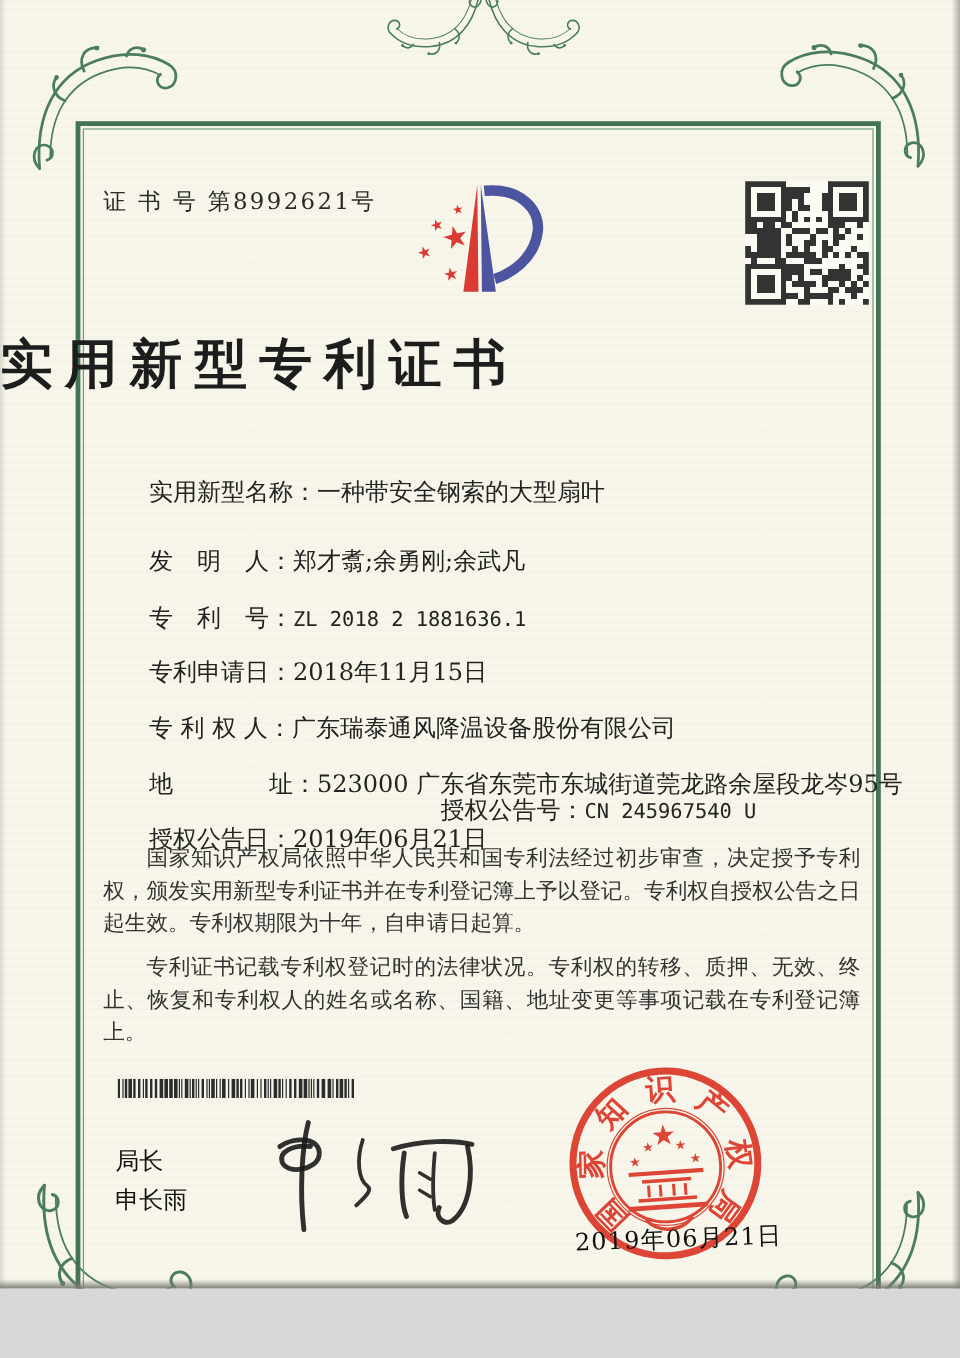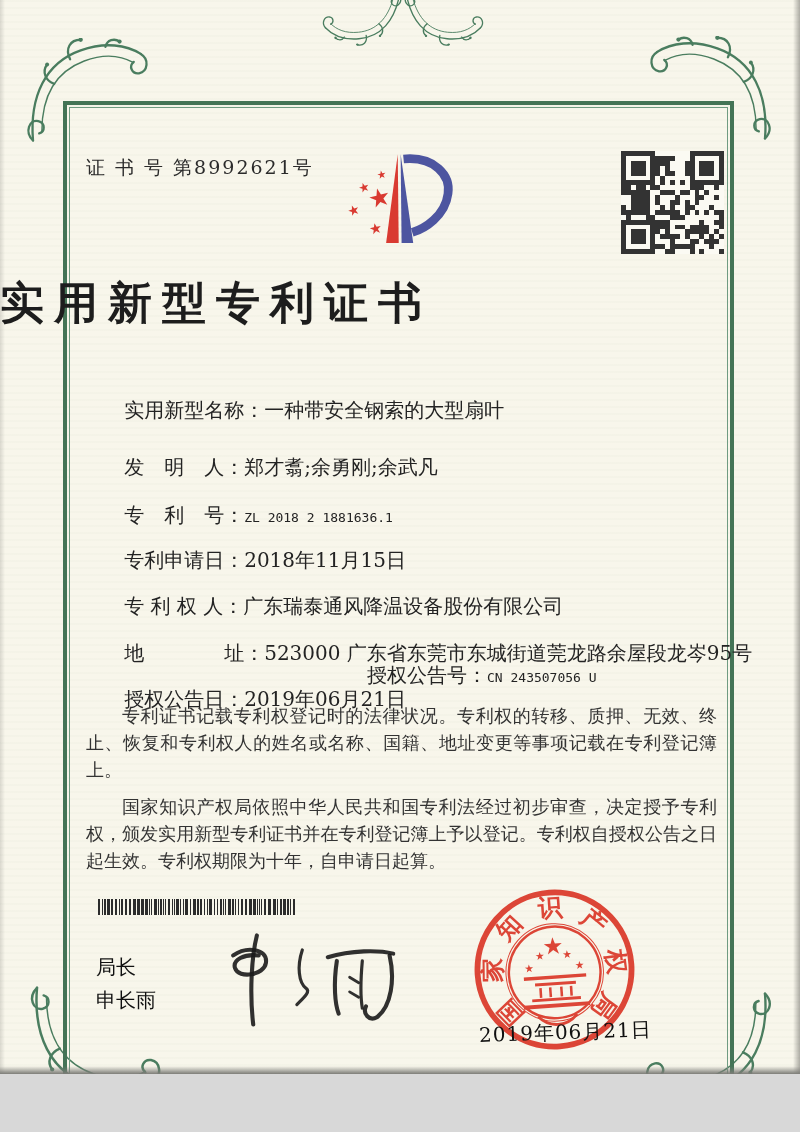--- a/index.html
+++ b/index.html
@@ -27,21 +27,21 @@
   .c-t2{left:406px;top:-16px;width:76px;height:62px;transform:rotate(165deg) scaleX(-1);}
   
   .cert-no{left:86px;top:155px;font-size:19px;letter-spacing:2px;color:#2a2a2a;}
   .logo{left:332px;top:146px;width:145px;height:112px;}
   .qr{left:621px;top:151px;width:103px;height:103px;background:#fbfaf3;}
   .title{left:0;top:274px;width:100%;text-align:left;font-size:44px;font-weight:600;letter-spacing:10px;color:#1d1d1d;}
   
   .fields{left:86px;top:373px;width:640px;font-size:20px;color:#232323;}
   .frow{position:absolute;left:0;white-space:pre;}
   .flabel,.fvalue{white-space:pre;}
-  .mono{font-family:"DejaVu Sans Mono","Liberation Mono",monospace;font-size:13px;}
+  .mono{font-family:"DejaVu Sans Mono","Liberation Mono",monospace;font-size:17px;}
   .pair2{position:absolute;left:281px;top:0;white-space:pre;}
   
   .paras{left:86px;top:702px;width:631px;font-size:18px;line-height:27px;color:#333;text-align:justify;}
   .paras p{margin:0 0 10px 0;text-indent:2em;}
   
   .barcode{left:98px;top:899px;width:200px;height:16px;}
   .chief-title{left:96px;top:954px;font-size:20px;font-family:Liberation Sans, sans-serif;color:#111;}
   .chief-name{left:96px;top:987px;font-size:20px;font-family:Liberation Mono, monospace;color:#111;}
   .signature{left:213px;top:930px;width:195px;height:100px;}
   .seal{left:457px;top:872px;width:195px;height:195px;mix-blend-mode:multiply;opacity:.93;transform:rotate(-4deg);}
@@ -285,27 +285,27 @@
       <span class="flabel">专利申请日：</span><span class="fvalue">2018年11月15日</span>
     </div>
     <div class="frow" style="top:196px">
       <span class="flabel">专 利 权 人：</span><span class="fvalue">广东瑞泰通风降温设备股份有限公司</span>
     </div>
     <div class="frow" style="top:243px">
       <span class="flabel">地　　　　址：</span><span class="fvalue">523000 广东省东莞市东城街道莞龙路余屋段龙岑95号</span>
     </div>
     <div class="frow" style="top:289px;width:640px">
       <span><span class="flabel">授权公告日：</span><span class="fvalue">2019年06月21日</span></span>
-      <span class="pair2"><span class="flabel">授权公告号：</span><span class="fvalue mono">CN 243507056 U</span></span>
+      <span class="pair2"><span class="flabel">授权公告号：</span><span class="fvalue mono">CN 245967540 U</span></span>
     </div>
   </div>
 
   <div class="abs paras">
+    <p>国家知识产权局依照中华人民共和国专利法经过初步审查，决定授予专利权，颁发实用新型专利证书并在专利登记簿上予以登记。专利权自授权公告之日起生效。专利权期限为十年，自申请日起算。</p>
     <p>专利证书记载专利权登记时的法律状况。专利权的转移、质押、无效、终止、恢复和专利权人的姓名或名称、国籍、地址变更等事项记载在专利登记簿上。</p>
-    <p>国家知识产权局依照中华人民共和国专利法经过初步审查，决定授予专利权，颁发实用新型专利证书并在专利登记簿上予以登记。专利权自授权公告之日起生效。专利权期限为十年，自申请日起算。</p>
   </div>
 
   <div class="abs barcode"><svg id="barcode-svg" width="200" height="16">
         <rect x="0" y="0" width="2" height="16" fill="#2c2c2c"></rect>
         <rect x="4" y="0" width="1" height="16" fill="#2c2c2c"></rect>
         <rect x="6" y="0" width="2" height="16" fill="#2c2c2c"></rect>
         <rect x="9" y="0" width="3" height="16" fill="#2c2c2c"></rect>
         <rect x="13" y="0" width="2" height="16" fill="#2c2c2c"></rect>
         <rect x="17" y="0" width="2" height="16" fill="#2c2c2c"></rect>
         <rect x="21" y="0" width="1" height="16" fill="#2c2c2c"></rect>

